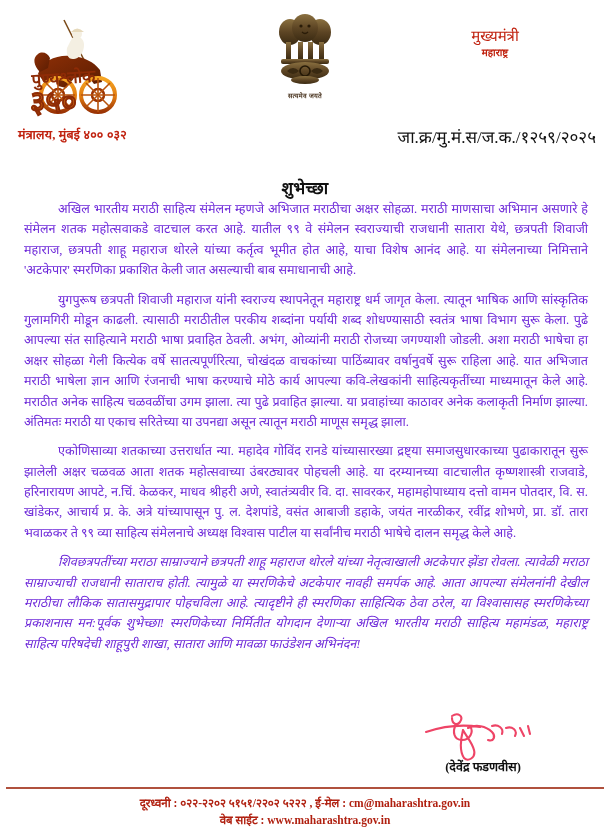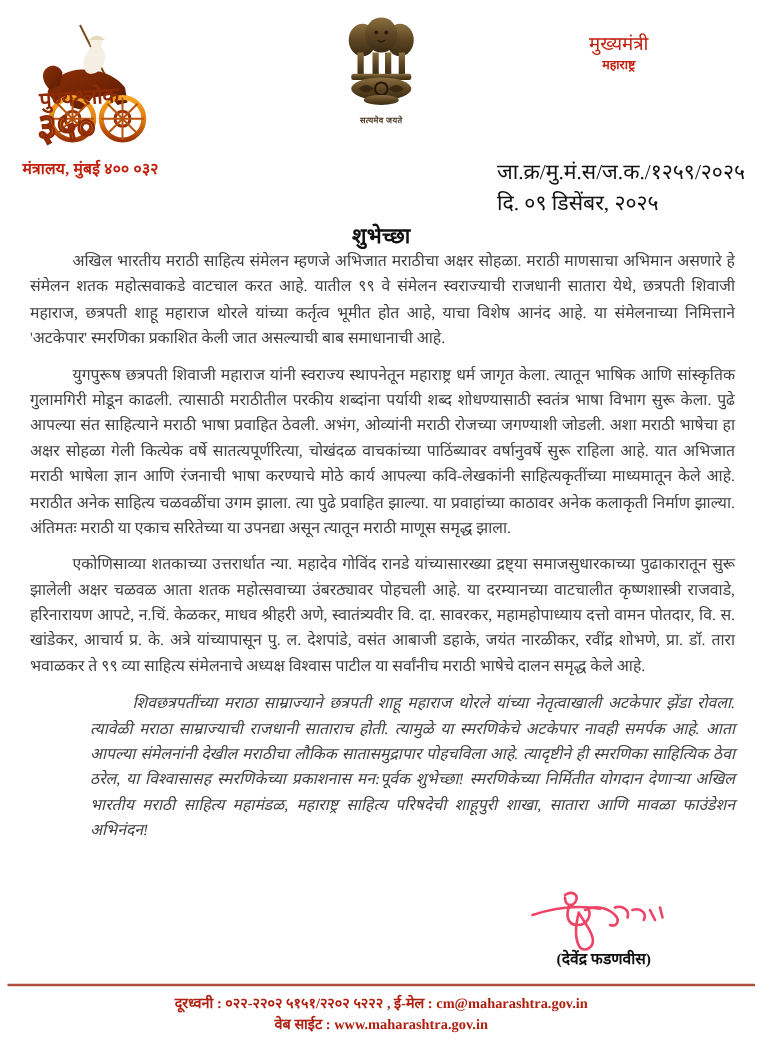--- a/index.html
+++ b/index.html
@@ -116,25 +116,24 @@
   .body-wrap {
     padding: 0 22px 0 24px;
   }
   p.para {
     margin: 0 0 9px 0;
     font-size: 12.6px;
     line-height: 1.62;
     text-align: justify;
     text-justify: inter-word;
     text-indent: 34px;
-    color: #404040;
+    color: #6d28d9;
   }
   p.para.italic {
     font-style: italic;
-    margin-left: 48px;
   }
 
   
   .sign-area {
     position: absolute;
     right: 22px;
     top: 706px;
     width: 210px;
     text-align: center;
   }
@@ -263,21 +262,20 @@
       <div class="emblem-motto">सत्यमेव जयते</div>
     </div>
 
     <div class="name-block">
       <div class="cm-desig">मुख्यमंत्री</div>
       <div class="cm-state">महाराष्ट्र</div>
     </div>
 
     <div class="ref-block">
       <div>जा.क्र/मु.मं.स/ज.क./१२५९/२०२५</div>
-      <div>दि. ०९ डिसेंबर, २०२५</div>
     </div>
   </div>
 
   <div class="doc-title">शुभेच्छा</div>
 
   <div class="body-wrap">
     <p class="para">अखिल भारतीय मराठी साहित्य संमेलन म्हणजे अभिजात मराठीचा अक्षर सोहळा. मराठी माणसाचा अभिमान असणारे हे संमेलन शतक महोत्सवाकडे वाटचाल करत आहे. यातील ९९ वे संमेलन स्वराज्याची राजधानी सातारा येथे, छत्रपती शिवाजी महाराज, छत्रपती शाहू महाराज थोरले यांच्या कर्तृत्व भूमीत होत आहे, याचा विशेष आनंद आहे. या संमेलनाच्या निमित्ताने 'अटकेपार' स्मरणिका प्रकाशित केली जात असल्याची बाब समाधानाची आहे.</p>
     <p class="para">युगपुरूष छत्रपती शिवाजी महाराज यांनी स्वराज्य स्थापनेतून महाराष्ट्र धर्म जागृत केला. त्यातून भाषिक आणि सांस्कृतिक गुलामगिरी मोडून काढली. त्यासाठी मराठीतील परकीय शब्दांना पर्यायी शब्द शोधण्यासाठी स्वतंत्र भाषा विभाग सुरू केला. पुढे आपल्या संत साहित्याने मराठी भाषा प्रवाहित ठेवली. अभंग, ओव्यांनी मराठी रोजच्या जगण्याशी जोडली. अशा मराठी भाषेचा हा अक्षर सोहळा गेली कित्येक वर्षे सातत्यपूर्णरित्या, चोखंदळ वाचकांच्या पाठिंब्यावर वर्षानुवर्षे सुरू राहिला आहे. यात अभिजात मराठी भाषेला ज्ञान आणि रंजनाची भाषा करण्याचे मोठे कार्य आपल्या कवि-लेखकांनी साहित्यकृतींच्या माध्यमातून केले आहे. मराठीत अनेक साहित्य चळवळींचा उगम झाला. त्या पुढे प्रवाहित झाल्या. या प्रवाहांच्या काठावर अनेक कलाकृती निर्माण झाल्या. अंतिमतः मराठी या एकाच सरितेच्या या उपनद्या असून त्यातून मराठी माणूस समृद्ध झाला.</p>
     <p class="para">एकोणिसाव्या शतकाच्या उत्तरार्धात न्या. महादेव गोविंद रानडे यांच्यासारख्या द्रष्ट्या समाजसुधारकाच्या पुढाकारातून सुरू झालेली अक्षर चळवळ आता शतक महोत्सवाच्या उंबरठ्यावर पोहचली आहे. या दरम्यानच्या वाटचालीत कृष्णशास्त्री राजवाडे, हरिनारायण आपटे, न.चिं. केळकर, माधव श्रीहरी अणे, स्वातंत्र्यवीर वि. दा. सावरकर, महामहोपाध्याय दत्तो वामन पोतदार, वि. स. खांडेकर, आचार्य प्र. के. अत्रे यांच्यापासून पु. ल. देशपांडे, वसंत आबाजी डहाके, जयंत नारळीकर, रवींद्र शोभणे, प्रा. डॉ. तारा भवाळकर ते ९९ व्या साहित्य संमेलनाचे अध्यक्ष विश्वास पाटील या सर्वांनीच मराठी भाषेचे दालन समृद्ध केले आहे.</p>
     <p class="para italic">शिवछत्रपतींच्या मराठा साम्राज्याने छत्रपती शाहू महाराज थोरले यांच्या नेतृत्वाखाली अटकेपार झेंडा रोवला. त्यावेळी मराठा साम्राज्याची राजधानी साताराच होती. त्यामुळे या स्मरणिकेचे अटकेपार नावही समर्पक आहे. आता आपल्या संमेलनांनी देखील मराठीचा लौकिक सातासमुद्रापार पोहचविला आहे. त्यादृष्टीने ही स्मरणिका साहित्यिक ठेवा ठरेल, या विश्वासासह स्मरणिकेच्या प्रकाशनास मन:पूर्वक शुभेच्छा! स्मरणिकेच्या निर्मितीत योगदान देणाऱ्या अखिल भारतीय मराठी साहित्य महामंडळ, महाराष्ट्र साहित्य परिषदेची शाहूपुरी शाखा, सातारा आणि मावळा फाउंडेशन अभिनंदन!</p>

